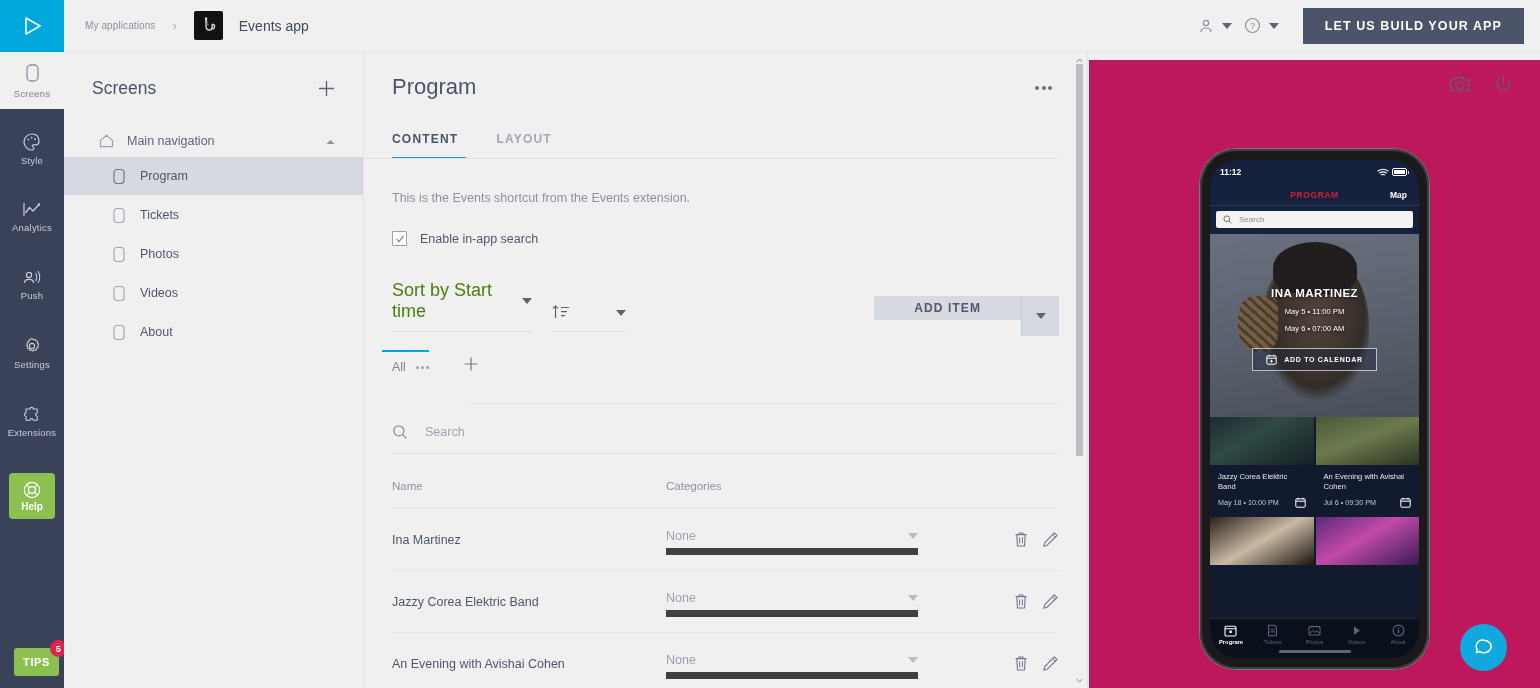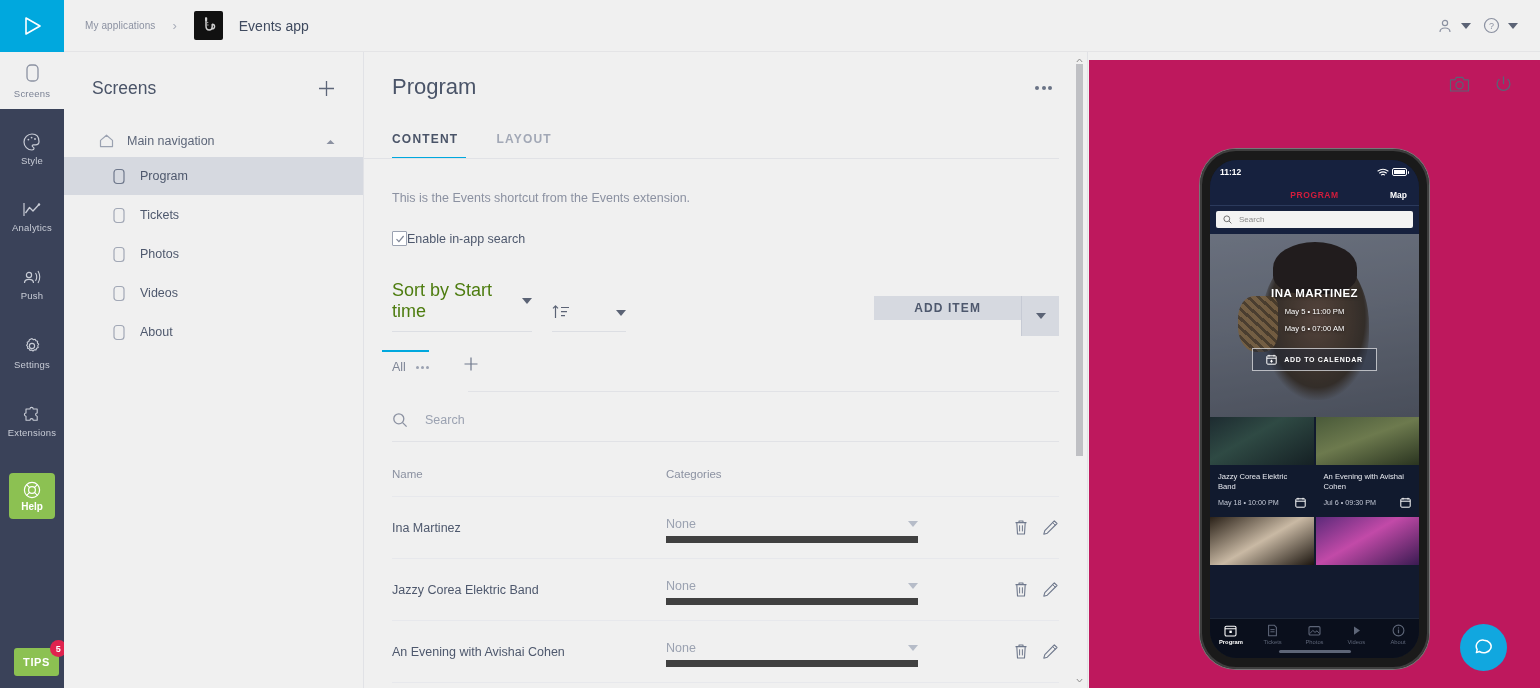--- a/index.html
+++ b/index.html
@@ -132,21 +132,21 @@
   .tab.active::after {
     content: ''; position: absolute; left: 28px; bottom: 0;
     width: 74px; height: 2px; background: #00a8de;
   }
   .ed-desc { font-size: 12.5px; color: #8b91a1; padding: 32px 28px 0; }
   .chk-row { display: flex; align-items: center; padding: 26px 28px 0; cursor: pointer; }
   .chk {
     width: 15px; height: 15px; border: 1px solid #9ba2b1; background: #fff;
     display: flex; align-items: center; justify-content: center; border-radius: 1px;
   }
-  .chk-lbl { font-size: 12.5px; color: #4e586d; }
+  .chk-lbl { font-size: 12.5px; color: #4e586d; margin-left: 13px; }
 
   .toolbar {
     display: flex; align-items: flex-end; padding: 34px 28px 0; position: relative;
   }
   .sel-field {
     border-bottom: 1px solid #dcdee3; padding-bottom: 9px; display: flex;
     align-items: center; cursor: pointer;
   }
   .sel-field .sf-lbl { font-size: 18px; color: #4d7c0f; }
   .sel-a { width: 140px; }
@@ -162,21 +162,21 @@
   .addbtn {
     background: #d6d9e0; color: #4e586d; font-size: 12px; font-weight: bold;
     letter-spacing: 1.1px; height: 24px; padding: 0 40px; border: none;
     display: flex; align-items: center; cursor: pointer;
   }
   .addbtn-caret {
     background: #d6d9e0; width: 38px; height: 40px; border-left: 1px solid #c6cad4;
     display: flex; align-items: center; justify-content: center; cursor: pointer;
   }
 
-  .cat-tabs { display: flex; align-items: center; padding: 22px 28px 4px; position: relative; }
+  .cat-tabs { display: flex; align-items: center; padding: 22px 28px 16px; position: relative; }
   .cat-tab {
     display: flex; align-items: center; padding: 6px 0 14px; cursor: pointer;
     position: relative; margin-right: 34px;
   }
   .cat-tab .ct-lbl { font-size: 12.5px; color: #7e8596; }
   .cat-tab .ct-dots { display: flex; gap: 2px; margin-left: 10px; }
   .cat-tab .ct-dots i { width: 3px; height: 3px; border-radius: 50%; background: #9ba2b1; }
   .cat-tab.active::before {
     content: ''; position: absolute; left: -10px; right: 0; top: -4px;
     height: 2px; background: #00a8de;
@@ -396,20 +396,21 @@
           </svg>
         <i class="caret"></i>
       </span>
       <span class="tb-icon-grp">
         <svg width="17" height="17" viewBox="0 0 17 17">
             <circle cx="8.5" cy="8.5" r="7" fill="none" stroke="#8b91a1" stroke-width="1.2"></circle>
             <text x="8.5" y="12" font-size="9" fill="#8b91a1" text-anchor="middle" font-family="Liberation Sans">?</text>
           </svg>
         <i class="caret"></i>
       </span>
+      <button class="btn-dark">LET US BUILD YOUR APP</button>
     </div>
   </div>
 
   <div class="rail">
     <div class="rail-item active">
       <svg width="19" height="22" viewBox="0 0 19 22">
           <rect x="4" y="2" width="11" height="16" rx="4" fill="none" stroke="#8b91a1" stroke-width="1.3"></rect>
         </svg>
       <span class="lbl">Screens</span>
     </div>

